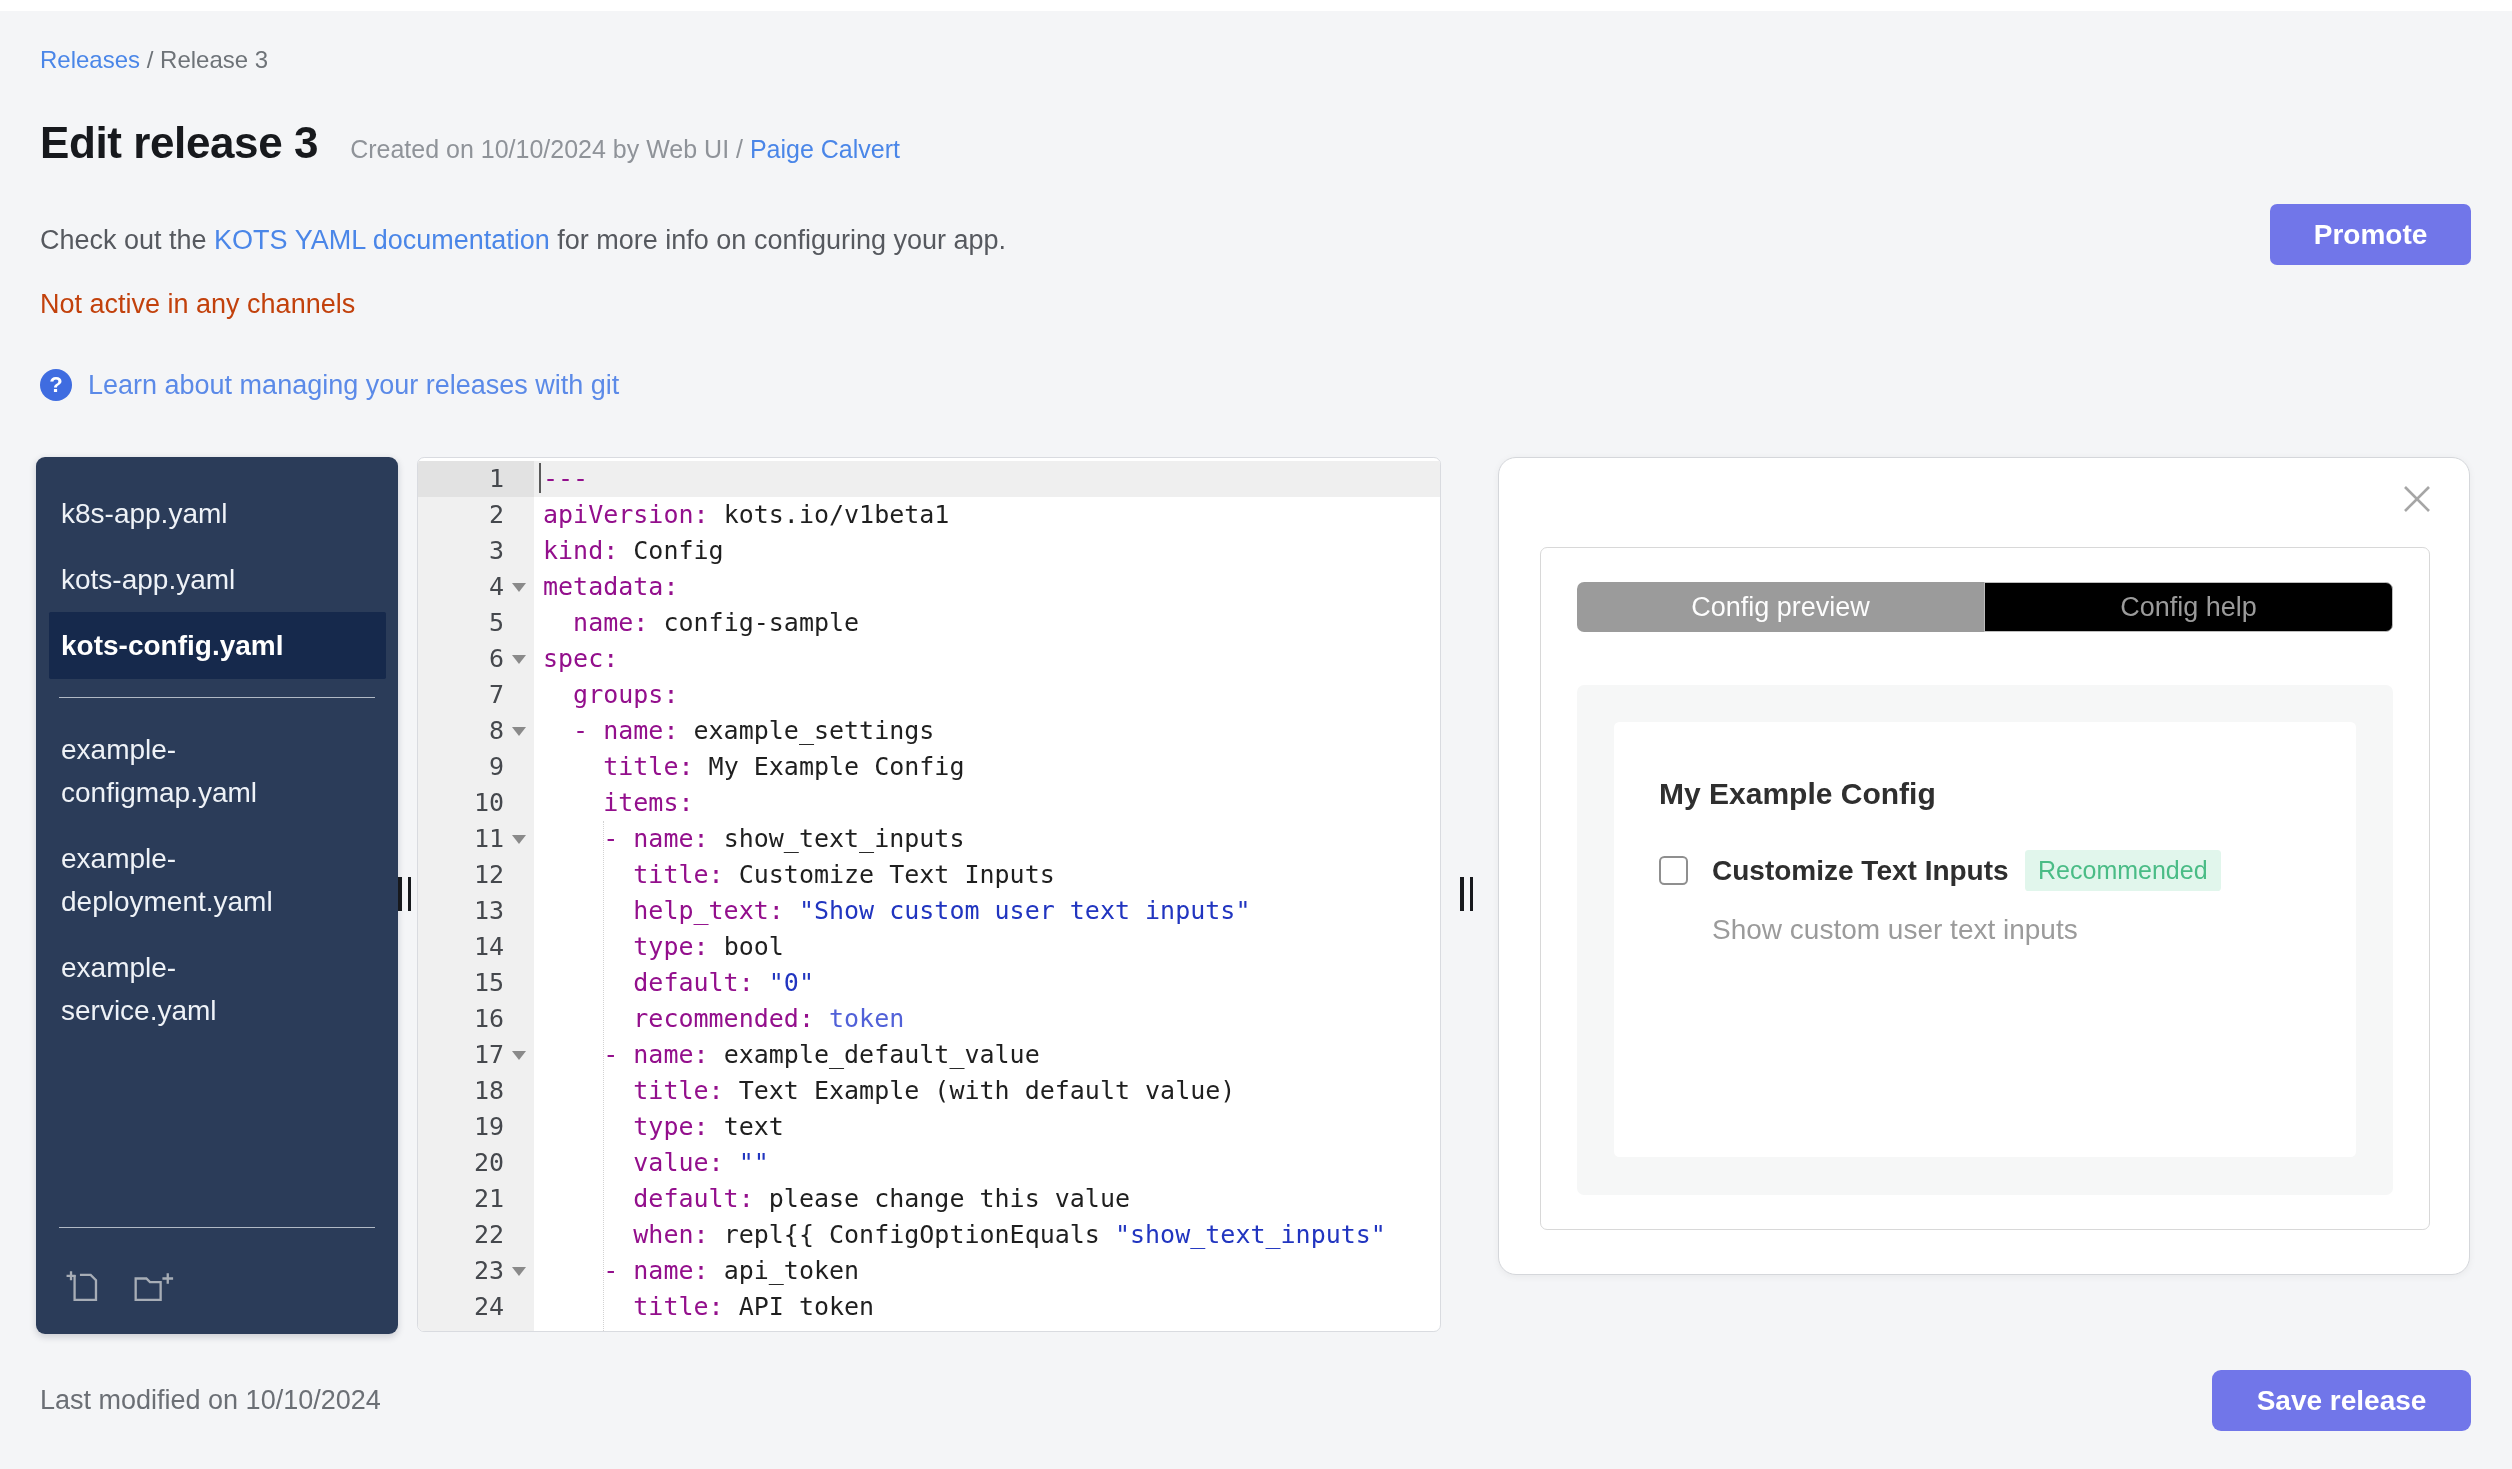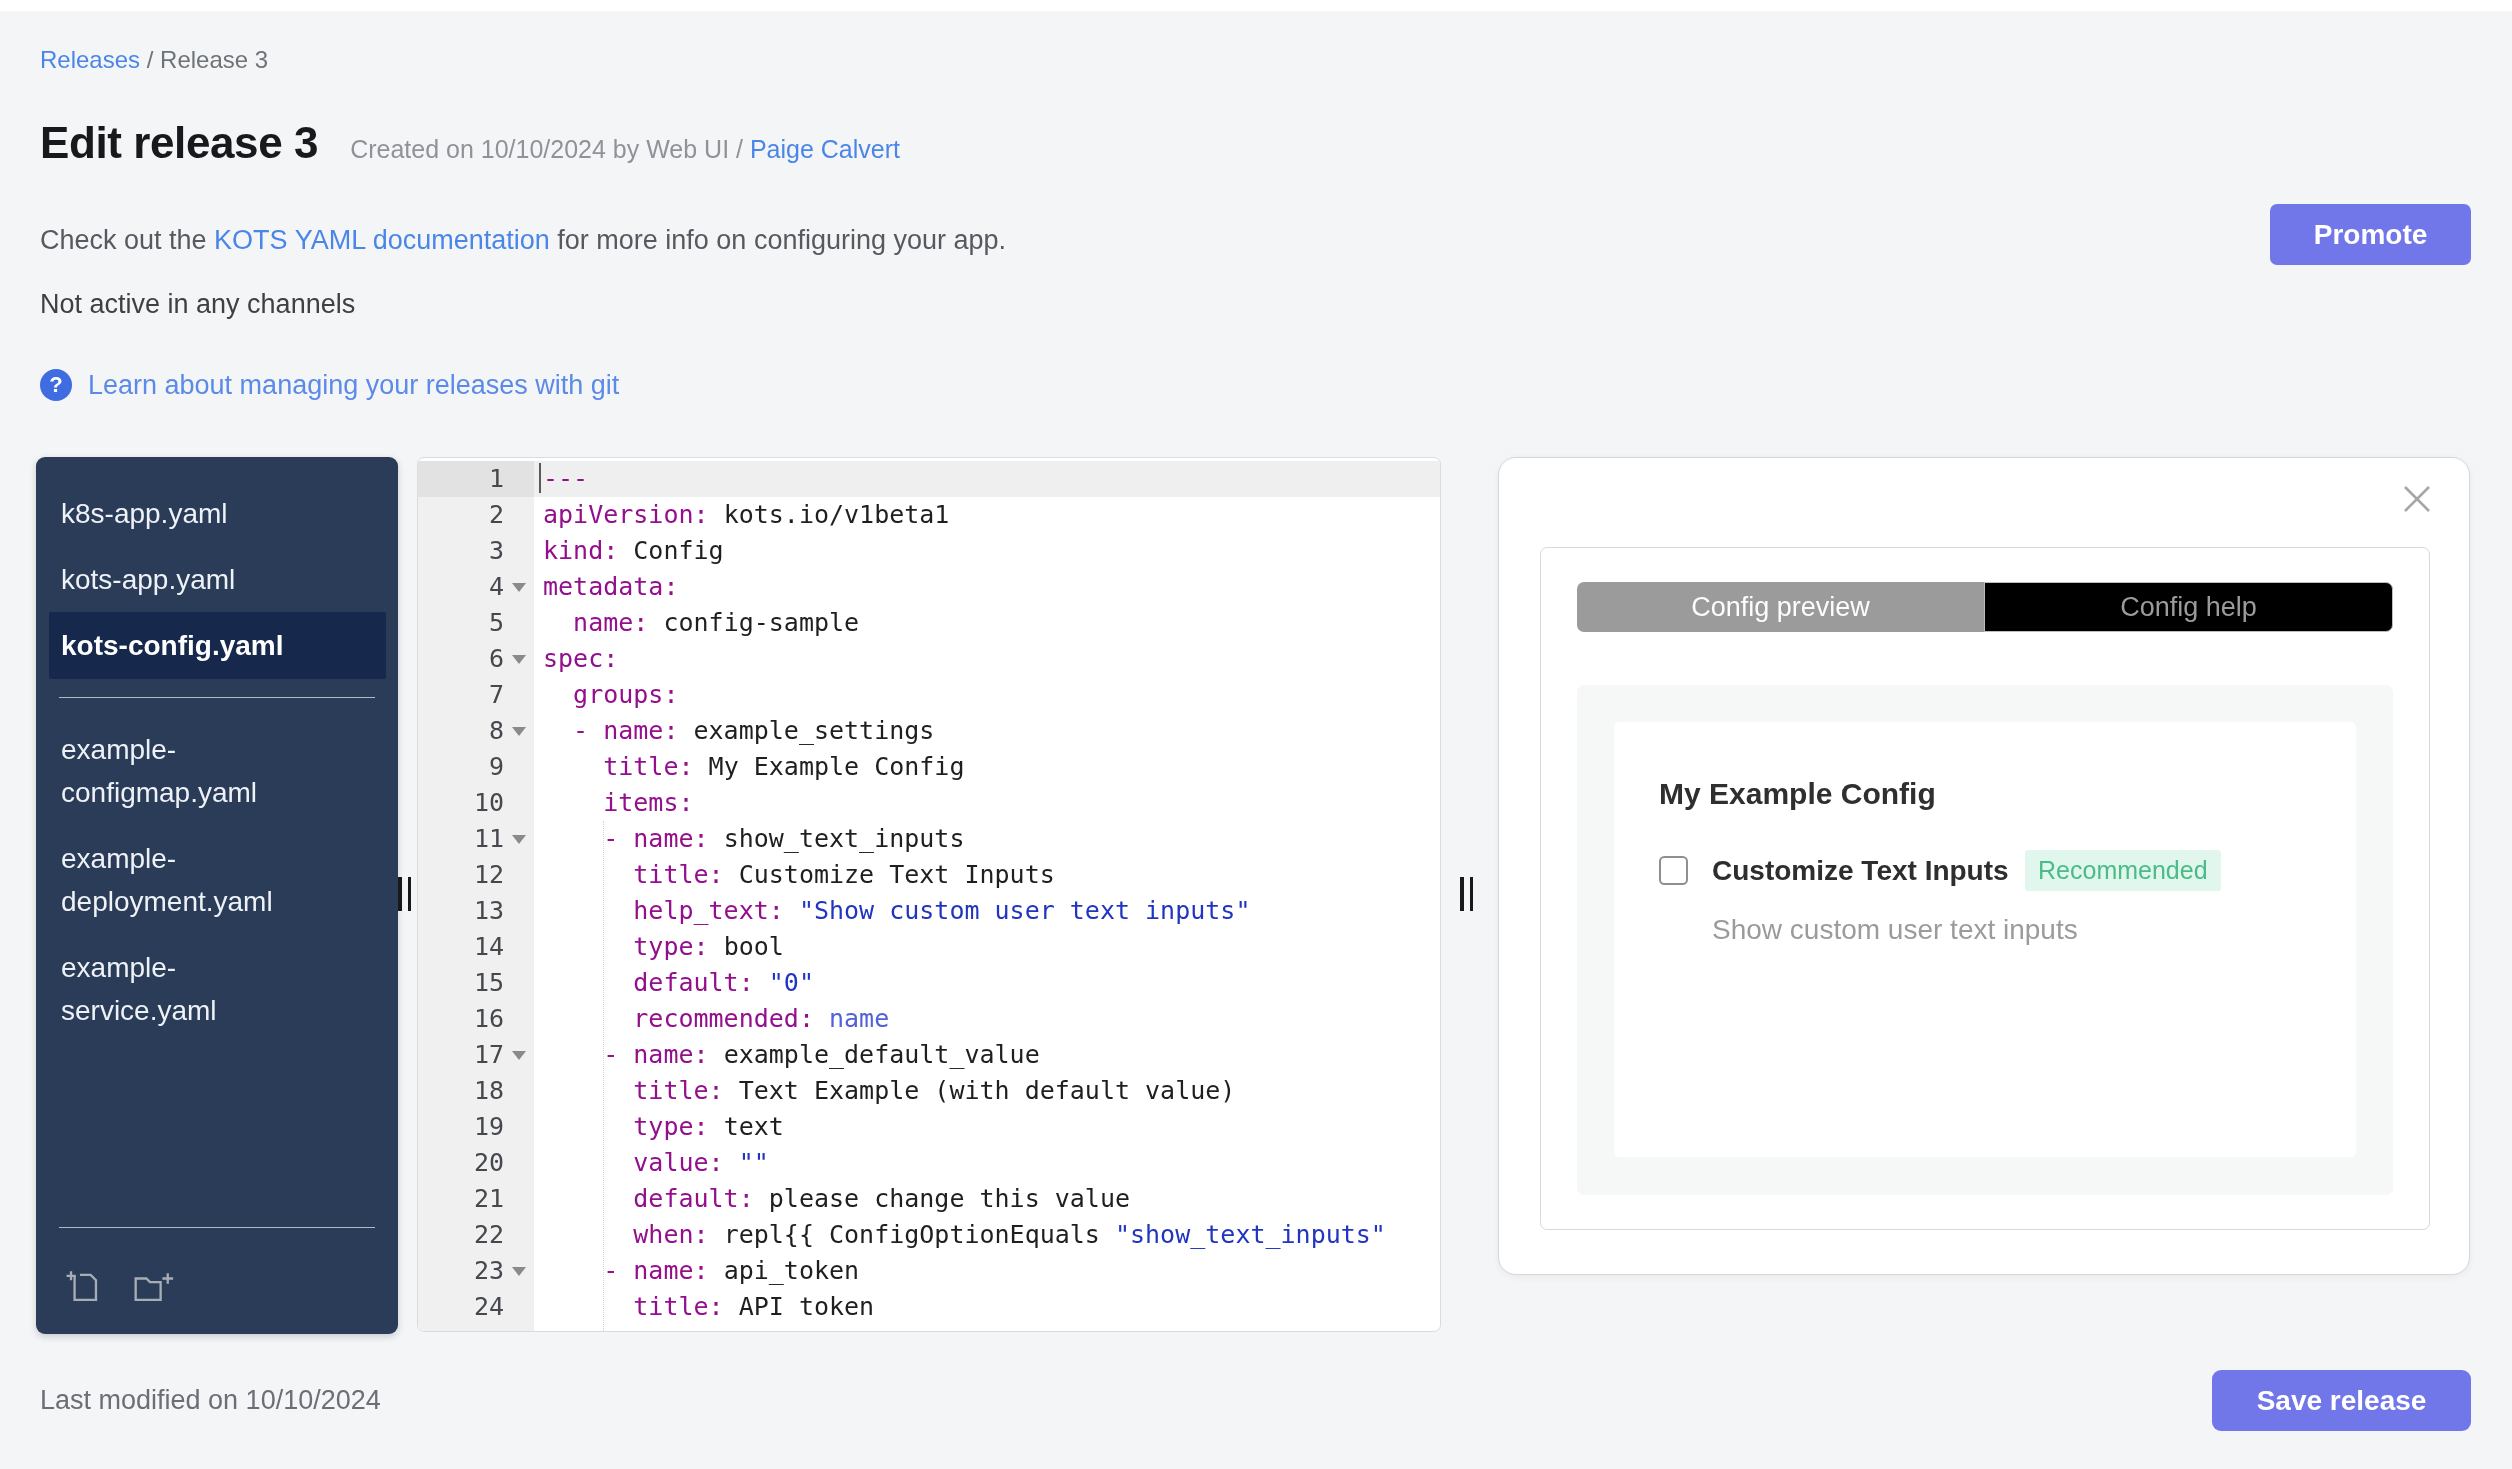--- a/index.html
+++ b/index.html
@@ -18,21 +18,21 @@
   .breadcrumb a { color:#4a86e8; text-decoration:none; cursor:pointer; }
   .breadcrumb .sep, .breadcrumb .current { color:#6e7378; }
 
   .title-row { position:absolute; left:40px; top:118px; display:flex; align-items:baseline; gap:32px;justify-content:space-between; }
   .page-title { font-size:44px; font-weight:bold; color:#17191d; letter-spacing:-0.4px; }
   .created { font-size:25px; color:#8f9399; }
   .created a { color:#4a86e8; text-decoration:none; cursor:pointer; }
 
   .docs-line { position:absolute; left:40px; top:225px; font-size:27px; color:#56595f;text-align:right; }
   .docs-line a { color:#4a86e8; text-decoration:none; cursor:pointer; }
-  .channel-line { position:absolute; left:40px; top:289px; font-size:27px; color:#404040; }
+  .channel-line { position:absolute; left:40px; top:289px; font-size:27px; color:#c2410c; }
 
   .git-line { position:absolute; left:40px; top:369px; display:flex; align-items:center; gap:16px;
               font-size:27px; color:#5b8ae8; text-decoration:none; cursor:pointer; }
   .q-icon { width:32px; height:32px; border-radius:50%; background:#3f6ce0; color:#ffffff;
             display:flex; align-items:center; justify-content:center; font-size:22px; font-weight:bold; }
 
   .btn { display:flex; align-items:center; justify-content:center; background:#7176e9; color:#ffffff;
          font-weight:bold; border:none; cursor:pointer; }
   .promote-btn { position:absolute; right:41px; top:204px; width:201px; height:61px; border-radius:7.1px; font-size:28px; }
   .save-btn { position:absolute; right:41px; top:1370px; width:259px; height:61px; border-radius:9px; font-size:28px; }
@@ -295,21 +295,21 @@
         </div>
         <div class="codecell">
           <pre><span class="tok-plain">      </span><span class="tok-key">default:</span><span class="tok-plain"> </span><span class="tok-str">"0"</span></pre>
         </div>
       </div>
       <div class="cl">
         <div class="gut">
           <span class="num">16</span>
         </div>
         <div class="codecell">
-          <pre><span class="tok-plain">      </span><span class="tok-key">recommended:</span><span class="tok-plain"> </span><span class="tok-bool">name</span></pre>
+          <pre><span class="tok-plain">      </span><span class="tok-key">recommended:</span><span class="tok-plain"> </span><span class="tok-bool">token</span></pre>
         </div>
       </div>
       <div class="cl">
         <div class="gut">
           <span class="num">17</span>
           <span class="fold"></span>
         </div>
         <div class="codecell">
           <pre><span class="tok-plain">    </span><span class="tok-key">- name:</span><span class="tok-plain"> example_default_value</span></pre>
         </div>

